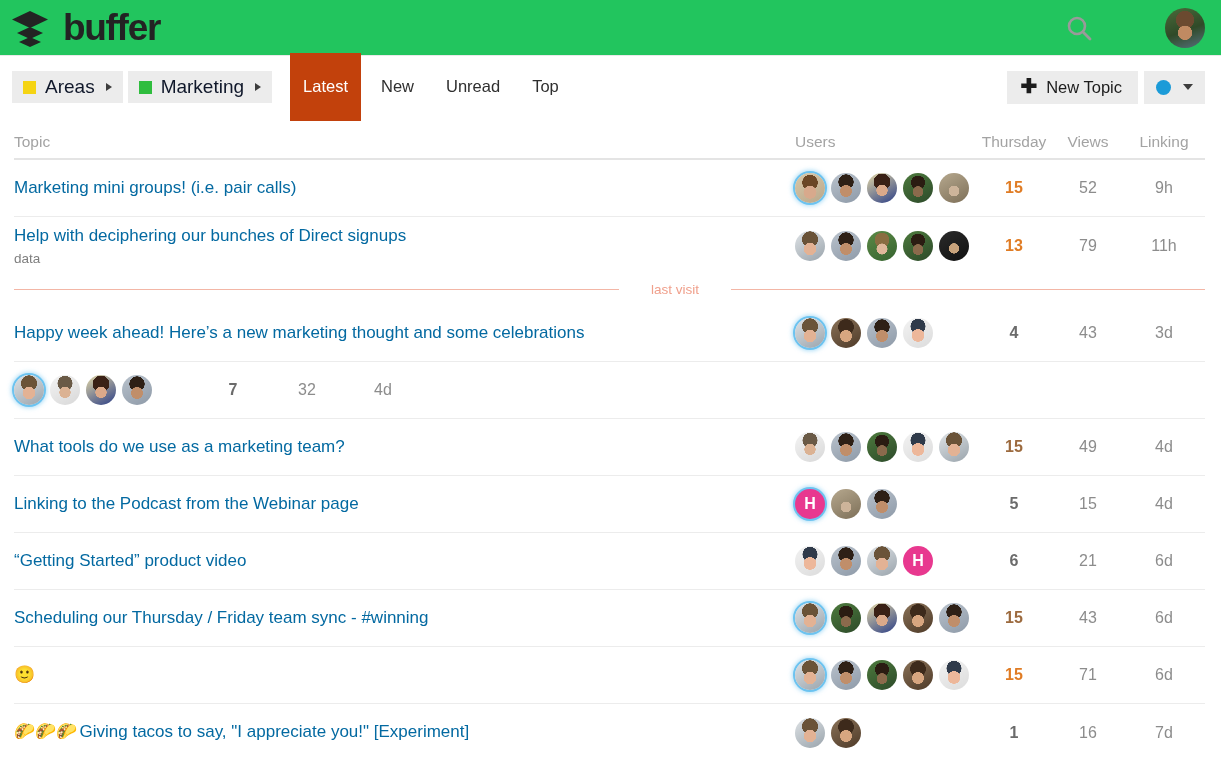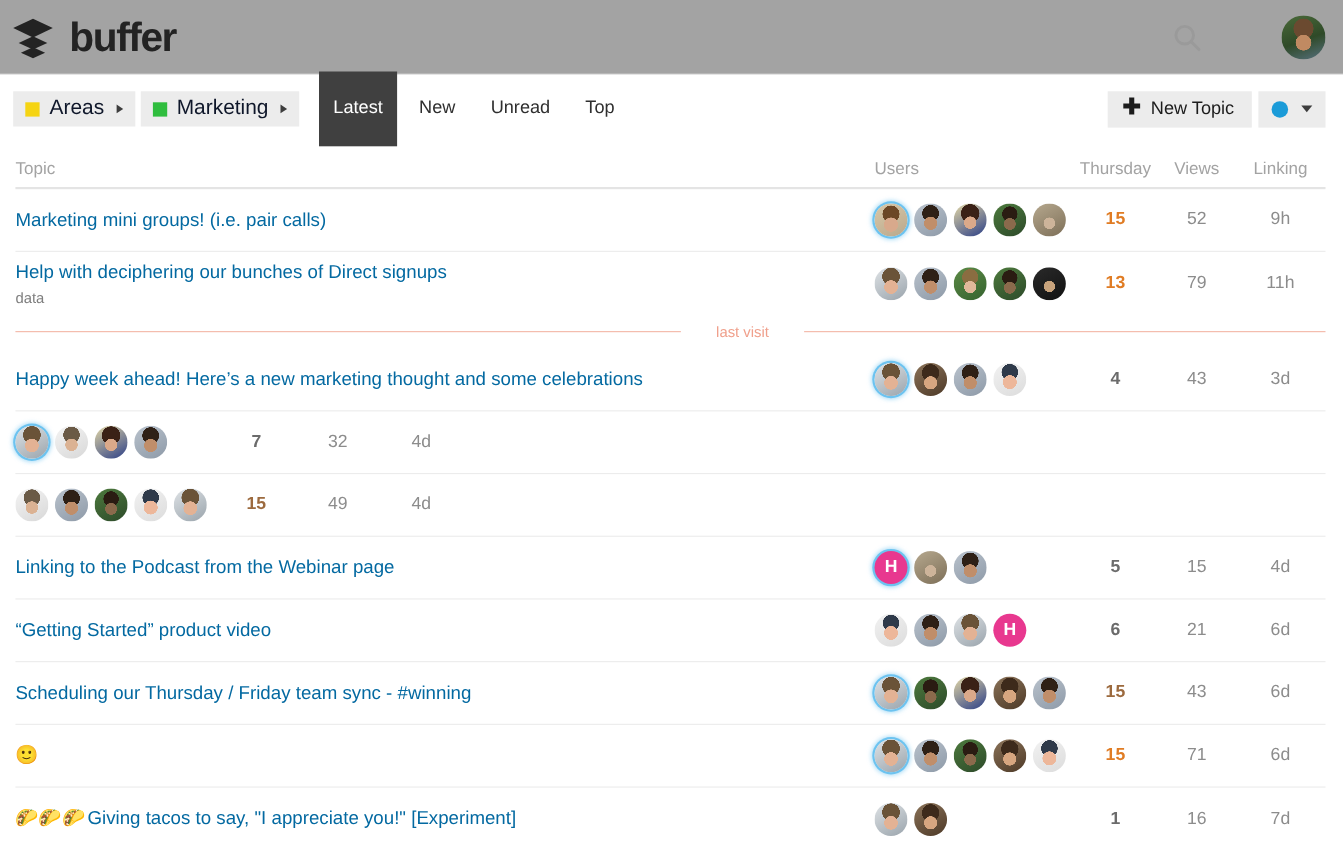--- a/index.html
+++ b/index.html
@@ -5,25 +5,25 @@
   * { box-sizing: border-box; margin: 0; padding: 0; }
   html, body {
     width: 1221px; height: 774px;
     background: #ffffff;
     font-family: "Liberation Sans", sans-serif;
     overflow: hidden;
   }
 
   
   .header {
-    height: 68px;
+    height: 56px;
     border-bottom: 1px solid #e9e9e9;
     display: flex; align-items: center;
     padding: 0 16px 0 10px;
-    background: #a3a3a3;
+    background: #22c55e;
   }
   .brand { display: flex; align-items: center; gap: 13px; cursor: pointer; }
   .brand-logo { width: 40px; height: 40px; display:block; }
   .brand-name {
     font-size: 37px; font-weight: bold; color: #232323;
     letter-spacing: -1.3px; line-height: 1;
   }
   .header-right { margin-left: auto; display: flex; align-items: center; gap: 22px; }
   .icon-btn { cursor: pointer; display: flex; align-items: center; justify-content: center; }
   .hamburger { width: 28px; display: flex; flex-direction: column; gap: 5px; }
@@ -51,21 +51,21 @@
   .crumb-label { font-size: 19px; color: #0f172a; text-align: center; }
   .crumb-caret {
     width: 0; height: 0; border-left: 6px solid #3d3d3d;
     border-top: 4.5px solid transparent; border-bottom: 4.5px solid transparent;
     margin-left: 2px;
   }
   .tab {
     font-size: 16.5px; color: #2f2f2f; padding: 6px 12px;
     cursor: pointer; line-height: 1.2;
   }
-  .tab.active { background: #404040; color: #fff; font-weight: normal; padding: 24px 13px; }
+  .tab.active { background: #c2410c; color: #fff; font-weight: normal; padding: 24px 13px; }
   .tabs { display: flex; align-items: center; gap: 8px; margin-left: 13px; }
   .nav-right { margin-left: auto; display: flex; align-items: center; gap: 6px; }
   .btn-new-topic {
     display: flex; align-items: center; gap: 9px; background: #ececec;
     height: 33px; padding: 0 16px 0 13px; cursor: pointer;
     font-size: 16.5px; color: #1c1c1c;
   }
   .plus { font-size: 20px; font-weight: bold; line-height: 1; margin-top: -2px; }
   .btn-dot {
     display: flex; align-items: center; gap: 12px; background: #ececec;
@@ -259,20 +259,25 @@
             <div class="av" style="background-image: radial-gradient(circle at 50% 58%, rgb(219, 178, 147) 0px, rgb(219, 178, 147) 24%, transparent 25%), radial-gradient(circle at 50% 28%, rgb(106, 90, 70) 0px, rgb(106, 90, 70) 28%, transparent 29%), linear-gradient(150deg, rgb(244, 244, 244), rgb(216, 216, 216));"></div>
             <div class="av" style="background-image: radial-gradient(circle at 50% 58%, rgb(219, 169, 138) 0px, rgb(219, 169, 138) 24%, transparent 25%), radial-gradient(circle at 50% 30%, rgb(58, 33, 22) 0px, rgb(58, 33, 22) 32%, transparent 33%), linear-gradient(150deg, rgb(229, 217, 166), rgb(43, 62, 134));"></div>
             <div class="av" style="background-image: radial-gradient(circle at 50% 60%, rgb(192, 142, 106) 0px, rgb(192, 142, 106) 25%, transparent 26%), radial-gradient(circle at 50% 30%, rgb(46, 32, 22) 0px, rgb(46, 32, 22) 29%, transparent 30%), linear-gradient(150deg, rgb(185, 194, 204), rgb(142, 154, 168));"></div>
           </div>
         </div>
         <div class="col-replies"><span class="replies">7</span></div>
         <div class="col-views"><span class="views">32</span></div>
         <div class="col-activity"><span class="activity">4d</span></div>
       </div>
       <div class="row">
+        <div class="col-topic">
+          <div class="topic-title">
+            <span>What tools do we use as a marketing team?</span>
+          </div>
+        </div>
         <div class="col-users">
           <div class="avatars">
             <div class="av" style="background-image: radial-gradient(circle at 50% 58%, rgb(219, 178, 147) 0px, rgb(219, 178, 147) 24%, transparent 25%), radial-gradient(circle at 50% 28%, rgb(106, 90, 70) 0px, rgb(106, 90, 70) 28%, transparent 29%), linear-gradient(150deg, rgb(244, 244, 244), rgb(216, 216, 216));"></div>
             <div class="av" style="background-image: radial-gradient(circle at 50% 60%, rgb(192, 142, 106) 0px, rgb(192, 142, 106) 25%, transparent 26%), radial-gradient(circle at 50% 30%, rgb(46, 32, 22) 0px, rgb(46, 32, 22) 29%, transparent 30%), linear-gradient(150deg, rgb(185, 194, 204), rgb(142, 154, 168));"></div>
             <div class="av" style="background-image: radial-gradient(circle at 50% 62%, rgb(139, 106, 76) 0px, rgb(139, 106, 76) 22%, transparent 23%), radial-gradient(circle at 50% 32%, rgb(42, 28, 18) 0px, rgb(42, 28, 18) 27%, transparent 28%), linear-gradient(150deg, rgb(77, 122, 61), rgb(45, 74, 42));"></div>
             <div class="av" style="background-image: radial-gradient(circle at 50% 58%, rgb(237, 183, 154) 0px, rgb(237, 183, 154) 27%, transparent 28%), radial-gradient(circle at 50% 28%, rgb(47, 58, 74) 0px, rgb(47, 58, 74) 28%, transparent 29%), linear-gradient(150deg, rgb(242, 242, 242), rgb(220, 220, 220));"></div>
             <div class="av" style="background-image: radial-gradient(circle at 50% 60%, rgb(227, 178, 148) 0px, rgb(227, 178, 148) 26%, transparent 27%), radial-gradient(circle at 50% 28%, rgb(106, 83, 56) 0px, rgb(106, 83, 56) 30%, transparent 31%), linear-gradient(150deg, rgb(223, 227, 230), rgb(154, 164, 172));"></div>
           </div>
         </div>
         <div class="col-replies"><span class="replies hot1">15</span></div>

